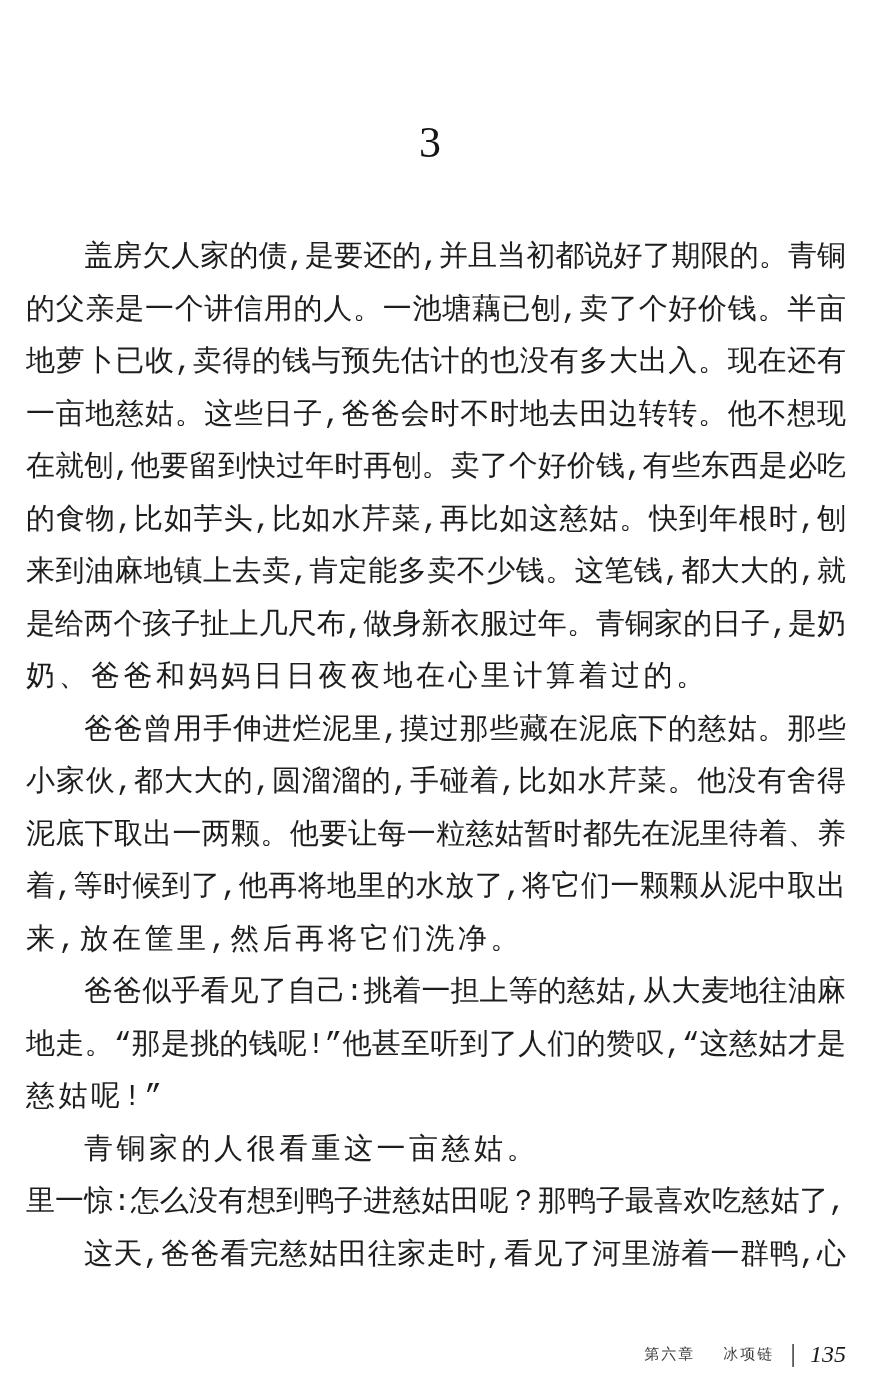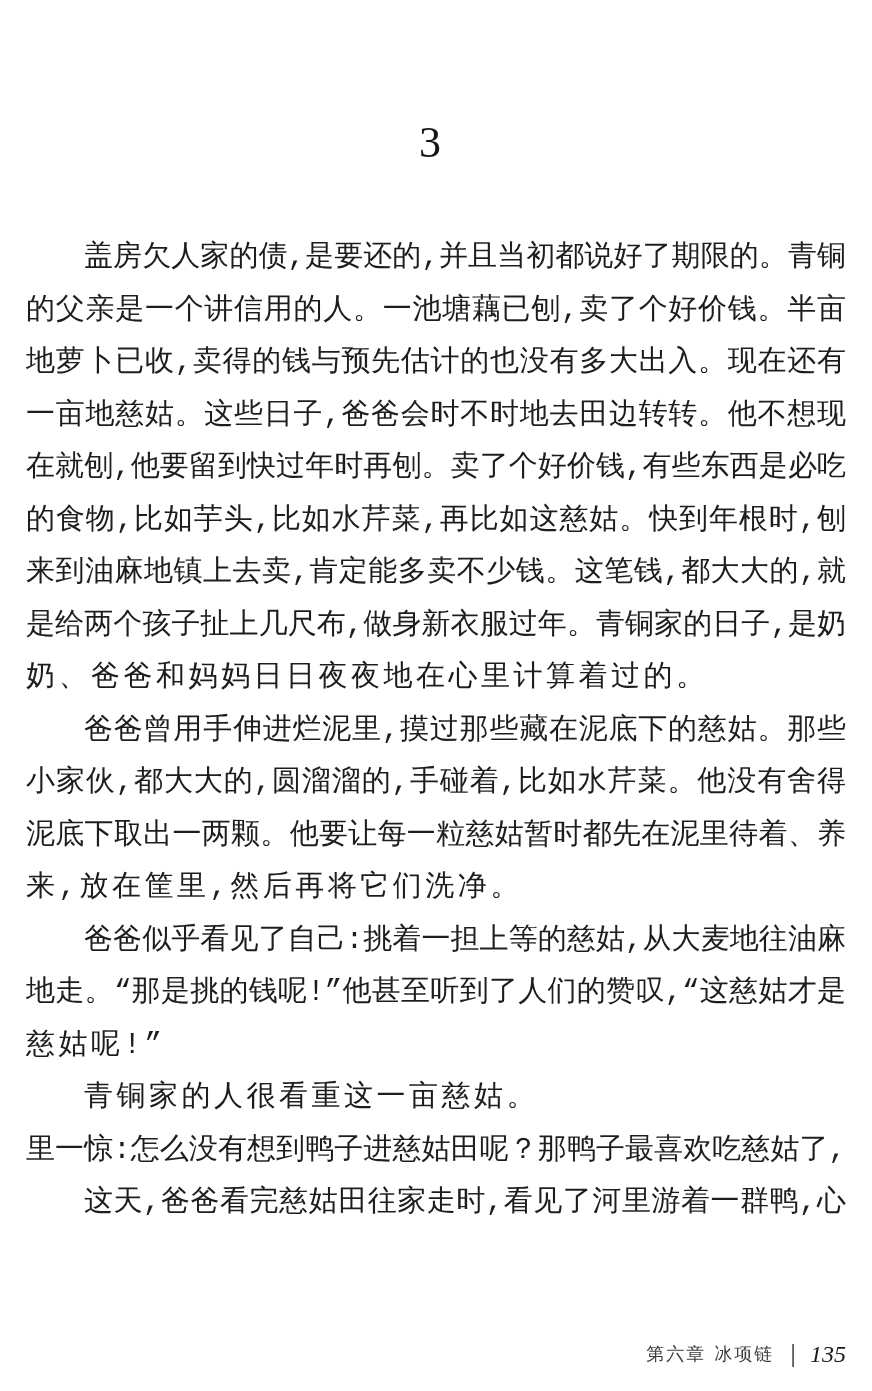--- a/index.html
+++ b/index.html
@@ -53,26 +53,26 @@
   .footer {
     position: absolute;
     top: 1338px;
     right: 26px;
     height: 32px;
     display: flex;
     align-items: center;
   }
   .footer .chapter {
     font-family: "Liberation Sans", "DejaVu Sans", sans-serif;
-    font-size: 18px;
+    font-size: 15px;
     color: #3c3c3c;
     letter-spacing: 2px;
   }
   .footer .chapter-title {
-    margin-left: 8px;
+    margin-left: 28px;
   }
   .footer .divider {
     font-family: "Liberation Sans", "DejaVu Sans", sans-serif;
     font-size: 22px;
     color: #5a5a5a;
     margin: 0 14px 0 16px;
     transform: scaleY(1.1);
   }
   .footer .page-number {
     font-family: "Liberation Serif", "DejaVu Serif", serif;
@@ -94,20 +94,21 @@
       <div class="line">地萝卜已收,卖得的钱与预先估计的也没有多大出入。现在还有</div>
       <div class="line">一亩地慈姑。这些日子,爸爸会时不时地去田边转转。他不想现</div>
       <div class="line">在就刨,他要留到快过年时再刨。卖了个好价钱,有些东西是必吃</div>
       <div class="line">的食物,比如芋头,比如水芹菜,再比如这慈姑。快到年根时,刨起</div>
       <div class="line">来到油麻地镇上去卖,肯定能多卖不少钱。这笔钱,都大大的,就</div>
       <div class="line">是给两个孩子扯上几尺布,做身新衣服过年。青铜家的日子,是奶</div>
       <div class="line flush">奶、爸爸和妈妈日日夜夜地在心里计算着过的。</div>
       <div class="line first">爸爸曾用手伸进烂泥里,摸过那些藏在泥底下的慈姑。那些</div>
       <div class="line">小家伙,都大大的,圆溜溜的,手碰着,比如水芹菜。他没有舍得从</div>
       <div class="line">泥底下取出一两颗。他要让每一粒慈姑暂时都先在泥里待着、养</div>
+      <div class="line">着,等时候到了,他再将地里的水放了,将它们一颗颗从泥中取出</div>
       <div class="line flush">来,放在筐里,然后再将它们洗净。</div>
       <div class="line first">爸爸似乎看见了自己:挑着一担上等的慈姑,从大麦地往油麻</div>
       <div class="line">地走。“那是挑的钱呢!”他甚至听到了人们的赞叹,“这慈姑才是</div>
       <div class="line flush">慈姑呢!”</div>
       <div class="line first flush">青铜家的人很看重这一亩慈姑。</div>
       <div class="line">里一惊:怎么没有想到鸭子进慈姑田呢？那鸭子最喜欢吃慈姑了,</div>
       <div class="line first">这天,爸爸看完慈姑田往家走时,看见了河里游着一群鸭,心</div>
     </div>
 
   <div class="footer">

